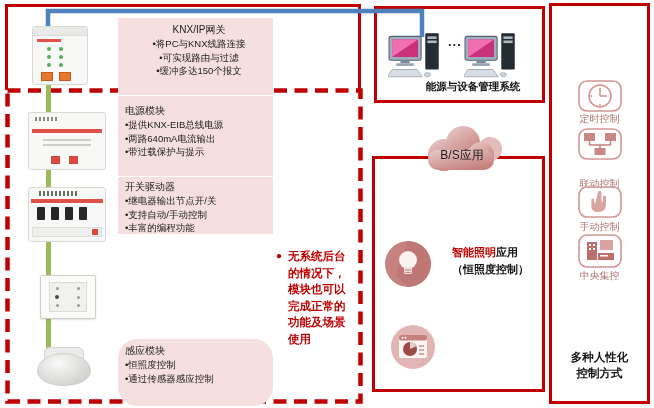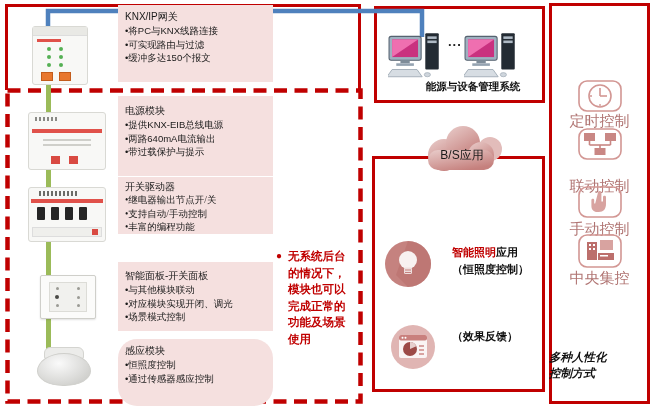--- a/index.html
+++ b/index.html
@@ -17,23 +17,23 @@
   
   .blue-line { position:absolute; left:0; top:0; pointer-events:none; }
   .green-seg { position:absolute; left:46px; width:5px; background:#9bbb59; }
   .g1 { top:84px;  height:32px; }
   .g2 { top:169px; height:22px; }
   .g3 { top:241px; height:37px; }
   .g4 { top:318px; height:32px; }
 
   
   .mod-block { position:absolute; left:118px; width:155px; background:#f5e0df; padding:5px 0 0 7px; }
-  .mb1 { top:5px;  height:77px; }
+  .mb1 { top:18px;  height:77px;text-align:center; }
   .mb2 { top:96px;  height:80px; padding-top:8px; }
-  .mb3 { top:177px; height:57px; padding-top:3px;font-family:Liberation Serif, serif; }
+  .mb3 { top:177px; height:57px; padding-top:3px; }
   .mb4 { top:262px; height:69px; padding-top:7px; }
   .mb5 { top:339px; height:67px;border-radius:19px; }
   .mod-title { font-size:10px; line-height:14px; color:#1a1a1a; }
   .mod-line { font-size:9.5px; line-height:13.5px; color:#1a1a1a; }
 
   
   .dev { position:absolute; background:#f8f8f6; border:1px solid #d9d9d4; border-radius:3px; }
   .dev-gateway { left:32px; top:26px; width:56px; height:59px; }
   .gw-top { position:absolute; left:0; top:0; right:0; height:9px; background:#e9e9e5; border-bottom:1px solid #ddd; }
   .gw-red { position:absolute; left:4px; top:12px; width:24px; height:3px; background:#e0514a; }
@@ -78,24 +78,24 @@
   .cloud-label { position:absolute; left:426px; top:147px; width:72px; text-align:center; font-size:12px; color:#1a1a1a; }
   .app-icon1 { position:absolute; left:384px; top:240px; }
   .app-icon2 { position:absolute; left:390px; top:324px; }
   .app-text { position:absolute; left:452px; width:92px; font-size:11px; font-weight:bold; line-height:17px; color:#111; }
   .at1 { top:244px; } .at2 { top:328px; }
   .hl { color:#c00000; }
 
   
   .ctrl-icon { position:absolute; left:578px; }
   .ci1 { top:80px; } .ci2 { top:128px; } .ci3 { top:186px; } .ci4 { top:234px; }
-  .ctrl-label { position:absolute; left:549px; width:101px; text-align:center; font-size:15px; color:#b07472; }
+  .ctrl-label { position:absolute; left:549px; width:101px; text-align:center; font-size:10px; color:#b07472; }
   .cl1 { top:112px; } .cl2 { top:177px; } .cl3 { top:220px; } .cl4 { top:269px; }
-  .ctrl-footer { position:absolute; left:549px; top:349px; width:101px; text-align:left;
-    font-size:11.5px; font-weight:bold; color:#111; line-height:16px;font-style:italic; }
+  .ctrl-footer { position:absolute; left:549px; top:349px; width:101px; text-align:center;
+    font-size:11.5px; font-weight:bold; color:#111; line-height:16px; }
 </style>
 </head>
 <body>
 
 <div class="stage">
 
   <div class="top-left-box"></div>
   <svg class="dash-layer" viewBox="0 0 654 408">
     <rect x="7.5" y="90.5" width="353" height="311" fill="none" stroke="#c00000" stroke-width="4.5" stroke-dasharray="13 7.5"></rect>
   </svg>
@@ -165,26 +165,20 @@
     <div class="mod-title">电源模块</div>
     <div class="mod-line">•提供KNX-EIB总线电源</div>
     <div class="mod-line">•两路640mA电流输出</div>
     <div class="mod-line">•带过载保护与提示</div>
   </div>
   <div class="mod-block mb3">
     <div class="mod-title">开关驱动器</div>
     <div class="mod-line">•继电器输出节点开/关</div>
     <div class="mod-line">•支持自动/手动控制</div>
     <div class="mod-line">•丰富的编程功能</div>
-  </div>
-  <div class="mod-block mb4">
-    <div class="mod-title">智能面板-开关面板</div>
-    <div class="mod-line">•与其他模块联动</div>
-    <div class="mod-line">•对应模块实现开闭、调光</div>
-    <div class="mod-line">•场景模式控制</div>
   </div>
   <div class="mod-block mb5">
     <div class="mod-title">感应模块</div>
     <div class="mod-line">•恒照度控制</div>
     <div class="mod-line">•通过传感器感应控制</div>
   </div>
 
   <div class="note">
     <span class="note-bullet">●</span>
     <span class="note-text">无系统后台的情况下，模块也可以完成正常的功能及场景使用</span>
@@ -256,21 +250,20 @@
     <rect x="9" y="11" width="28" height="5.5" rx="2" fill="#c9807d"></rect>
     <circle cx="12.5" cy="13.8" r="1" fill="#fff"></circle>
       <circle cx="15.5" cy="13.8" r="1" fill="#fff"></circle>
     <circle cx="20" cy="25" r="7" fill="#9c4a47"></circle>
     <path d="M20 25 L20 18 A7 7 0 0 1 26.3 22.2 Z" fill="#e7cfce"></path>
     <line x1="29" y1="22" x2="34" y2="22" stroke="#c9807d" stroke-width="1.4"></line>
     <line x1="29" y1="26" x2="34" y2="26" stroke="#c9807d" stroke-width="1.4"></line>
     <line x1="29" y1="30" x2="34" y2="30" stroke="#c9807d" stroke-width="1.4"></line>
   </svg>
   <div class="app-text at2">
-    <div>（效果反馈）</div>
   </div>
 
   <svg class="ctrl-icon ci1" width="44" height="32" viewBox="0 0 44 32">
     <rect x="1" y="1" width="42" height="30" rx="8" fill="none" stroke="#d29693" stroke-width="1.6"></rect>
     <circle cx="22" cy="16" r="11" fill="none" stroke="#d29693" stroke-width="1.6"></circle>
     <line x1="22" y1="16" x2="22" y2="8" stroke="#d29693" stroke-width="1.6"></line>
     <line x1="22" y1="16" x2="29" y2="16" stroke="#d29693" stroke-width="1.6"></line>
     <line x1="22" y1="26" x2="22" y2="24" stroke="#d29693" stroke-width="1.4"></line>
     <line x1="12" y1="16" x2="14" y2="16" stroke="#d29693" stroke-width="1.4"></line>
   </svg>

